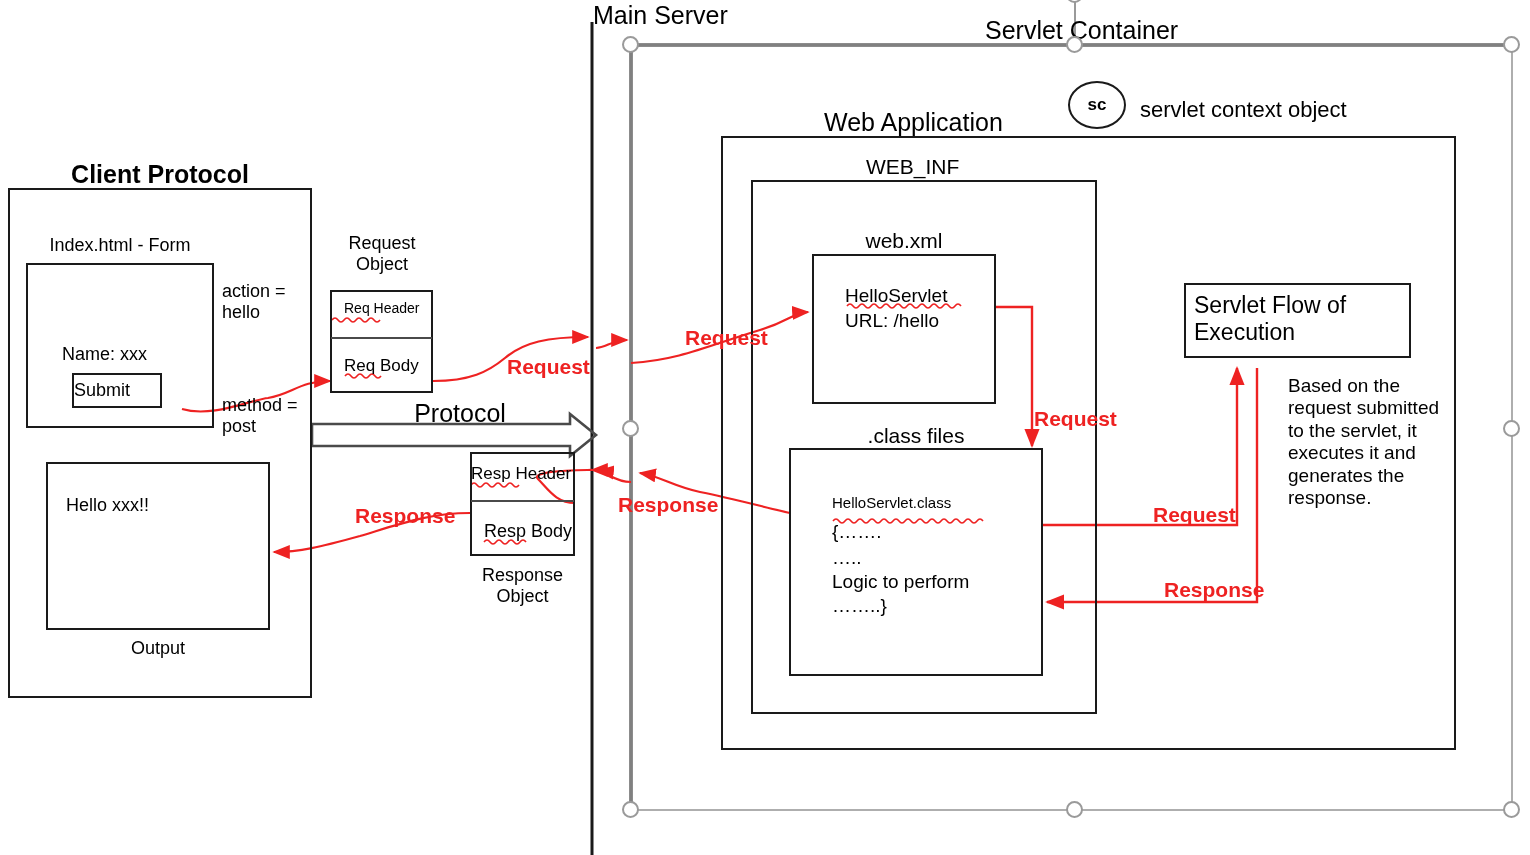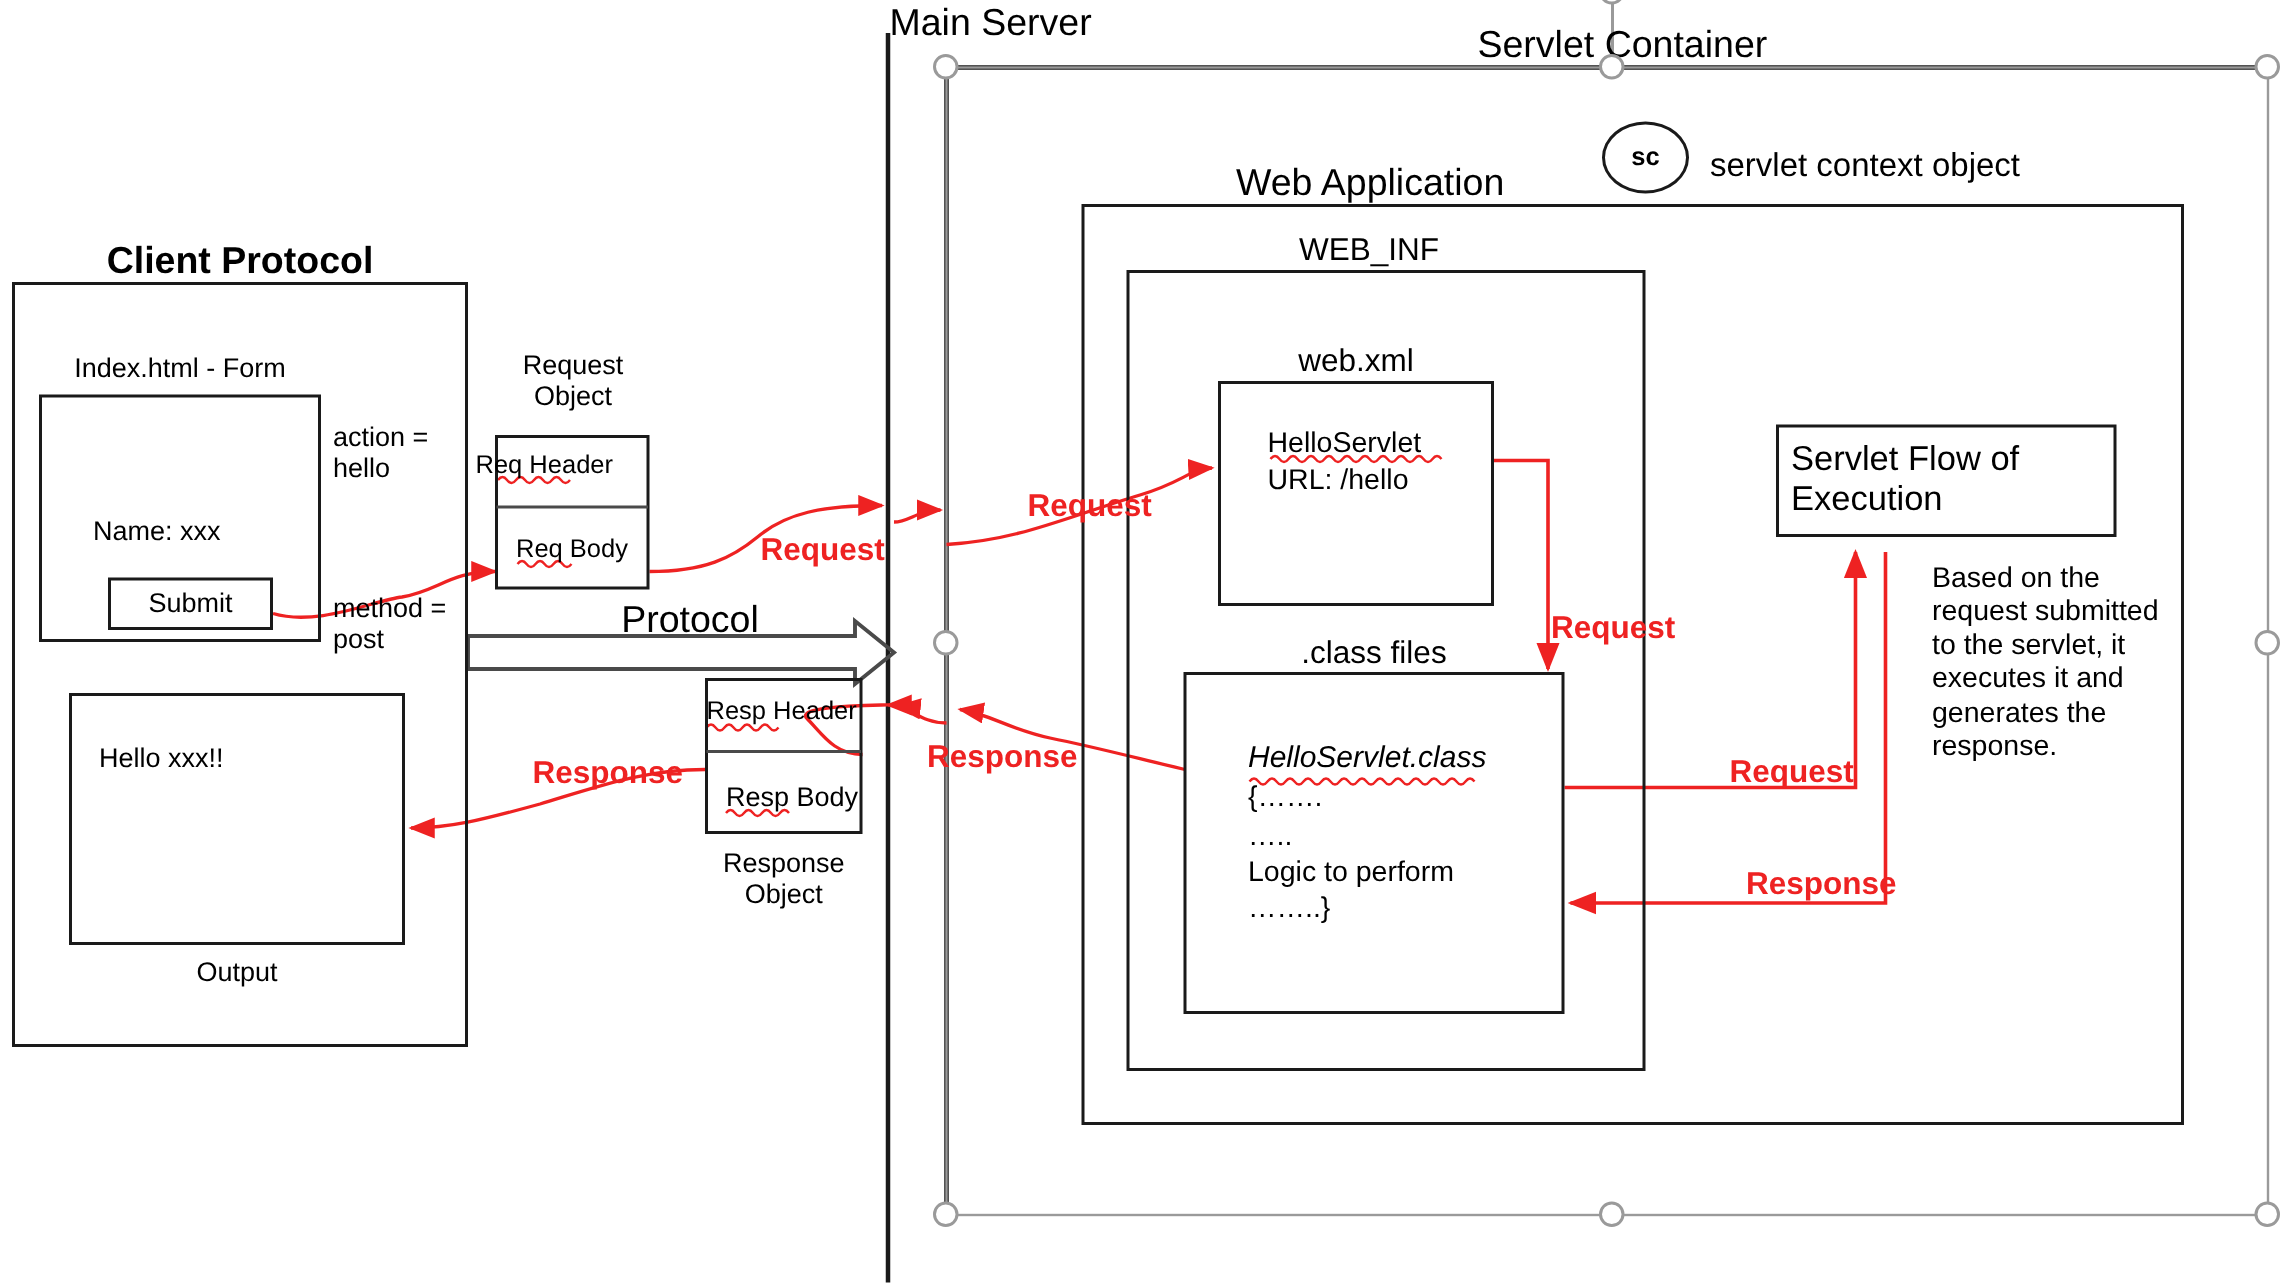--- a/index.html
+++ b/index.html
@@ -108,39 +108,39 @@
   <div class="lbl ctr" style="left:8px;top:160px;width:304px;font-size:25px;font-weight:bold;">Client Protocol</div>
 
   <div class="box" style="left:8px;top:188px;width:304px;height:510px;"></div>
 
   <div class="lbl ctr" style="left:22px;top:235px;width:196px;font-size:18px;">Index.html - Form</div>
 
   <div class="box" style="left:26px;top:263px;width:188px;height:165px;"></div>
 
   <div class="lbl" style="left:62px;top:297px;font-size:18px;margin-top:47px;">Name: xxx</div>
 
-  <div class="box" style="left:72px;top:373px;width:110px;height:35px;display:flex;align-items:center;justify-content:center;margin-top:12px;">
+  <div class="box" style="left:72px;top:373px;width:90px;height:35px;display:flex;align-items:center;justify-content:flex-start;">
     <span style="font-size:18px;">Submit</span>
   </div>
 
   <div class="lbl" style="left:222px;top:281px;font-size:18px;">action =
 hello</div>
   <div class="lbl" style="left:222px;top:359px;font-size:18px;margin-top:36px;">method =
 post</div>
 
   <div class="box" style="left:46px;top:462px;width:224px;height:168px;"></div>
   <div class="lbl" style="left:66px;top:495px;font-size:18px;">Hello xxx!!</div>
   <div class="lbl ctr" style="left:46px;top:638px;width:224px;font-size:18px;">Output</div>
 
   <div class="lbl ctr" style="left:330px;top:233px;width:104px;font-size:18px;">Request
 Object</div>
 
   <div class="box" style="left:330px;top:290px;width:103px;height:103px;"></div>
   <div style="position:absolute;left:331px;top:337px;width:101px;height:2px;background:#4a4a4a;"></div>
-  <div class="lbl" style="left:317px;top:300px;font-size:17px;">Req Header</div>
+  <div class="lbl" style="left:344px;top:300px;font-size:14px;">Req Header</div>
   <div class="lbl" style="left:344px;top:356px;font-size:17px;">Req Body</div>
 
   <div class="lbl ctr" style="left:340px;top:399px;width:240px;font-size:25px;">Protocol</div>
 
   <div class="box" style="left:470px;top:452px;width:105px;height:104px;"></div>
   <div style="position:absolute;left:471px;top:500px;width:103px;height:2px;background:#4a4a4a;"></div>
   <div class="lbl" style="left:471px;top:464px;font-size:17px;">Resp Header</div>
   <div class="lbl" style="left:484px;top:521px;font-size:18px;">Resp Body</div>
   <div class="lbl ctr" style="left:455px;top:565px;width:135px;font-size:18px;">Response
 Object</div>
@@ -160,21 +160,21 @@
   <div class="lbl" style="left:866px;top:155px;font-size:21px;">WEB_INF</div>
   <div class="box" style="left:751px;top:180px;width:346px;height:534px;"></div>
 
   <div class="lbl ctr" style="left:812px;top:229px;width:184px;font-size:21px;">web.xml</div>
   <div class="box" style="left:812px;top:254px;width:184px;height:150px;"></div>
   <div class="lbl" style="left:845px;top:285px;font-size:19px;">HelloServlet</div>
   <div class="lbl" style="left:845px;top:310px;font-size:19px;">URL: /hello</div>
 
   <div class="lbl ctr" style="left:789px;top:424px;width:254px;font-size:21px;">.class files</div>
   <div class="box" style="left:789px;top:448px;width:254px;height:228px;"></div>
-  <div class="lbl" style="left:832px;top:494px;font-size:20px;font-style:italic;">HelloServlet.class</div>
+  <div class="lbl" style="left:832px;top:494px;font-size:15px;">HelloServlet.class</div>
   <div class="lbl" style="left:832px;top:521px;font-size:19px;">{…….</div>
   <div class="lbl" style="left:832px;top:547px;font-size:19px;">…..</div>
   <div class="lbl" style="left:832px;top:571px;font-size:19px;">Logic to perform</div>
   <div class="lbl" style="left:832px;top:595px;font-size:19px;">……..}</div>
 
   <div class="box" style="left:1184px;top:283px;width:227px;height:75px;"></div>
   <div class="lbl" style="left:1194px;top:292px;font-size:23px;">Servlet Flow of
 Execution</div>
   <div class="lbl" style="left:1288px;top:375px;font-size:19px;">Based on the
 request submitted

